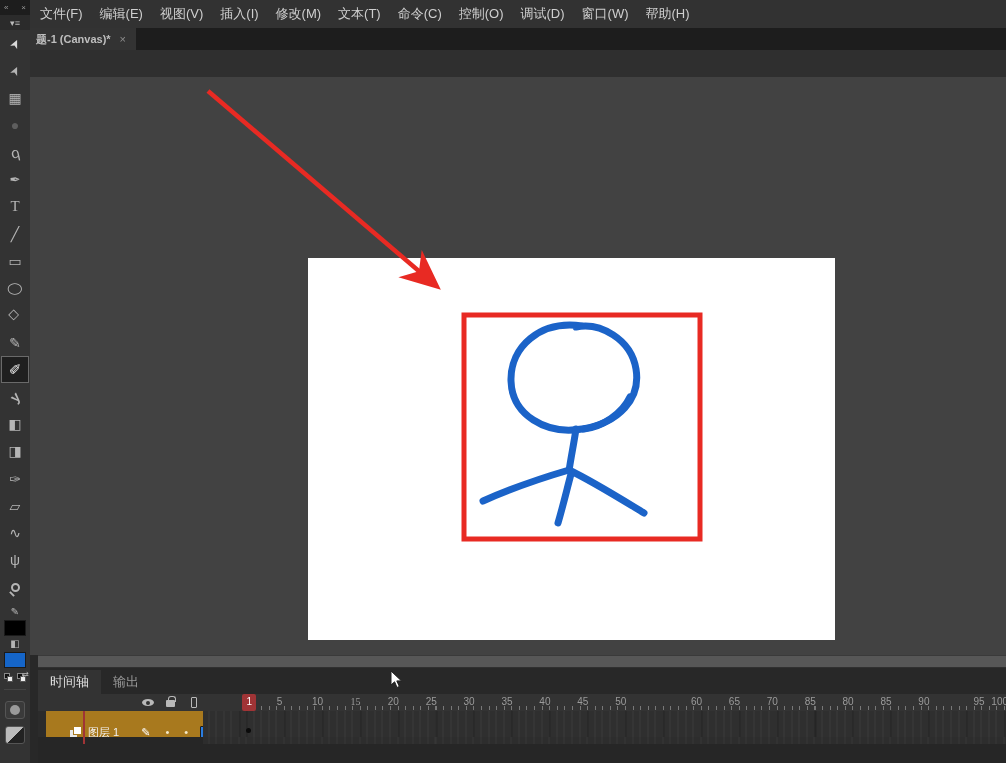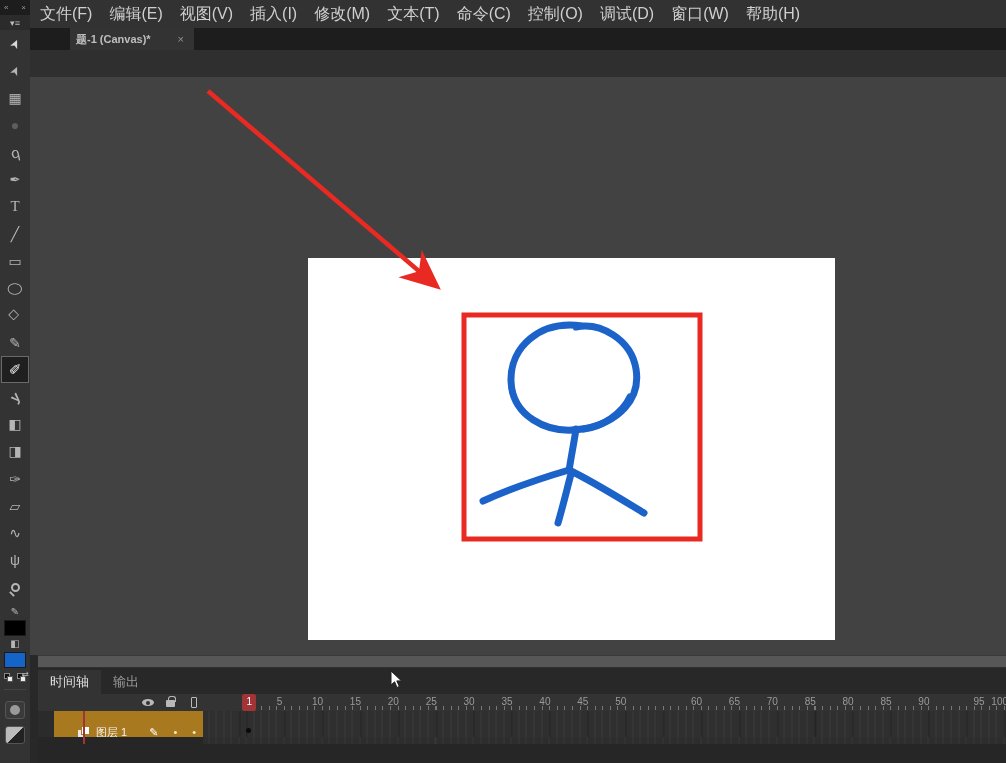--- a/index.html
+++ b/index.html
@@ -10,26 +10,26 @@
   
   #mini-head { position:absolute; left:0; top:0; width:30px; height:15px; background:#1d1d1d;
     display:flex; align-items:center; justify-content:space-between; padding:0 4px;
     color:#999; font-size:8px; }
   #mini-menu { position:absolute; left:0; top:15px; width:30px; height:15px; background:#2b2b2b;
     display:flex; align-items:center; justify-content:center; color:#bbb; font-size:9px; }
 
   
   #menubar { position:absolute; left:30px; top:0; width:976px; height:28px; background:#323232;
     display:flex; align-items:center; gap:17px; padding-left:10px; }
-  .menu-item { color:#cfcfcf; font-size:16px; white-space:nowrap; cursor:default; }
+  .menu-item { color:#cfcfcf; font-size:13px; white-space:nowrap; cursor:default; }
 
   
   #tabbar { position:absolute; left:30px; top:28px; width:976px; height:22px; background:#1d1d1d; display:flex; }
-  #doc-tab { background:#333; height:22px; display:flex; align-items:center; gap:27px;
-    padding:0 10px 0 6px; color:#bfbfbf; font-size:11px; font-weight:bold;margin-left:40px; }
+  #doc-tab { background:#333; height:22px; display:flex; align-items:center; gap:9px;
+    padding:0 10px 0 6px; color:#bfbfbf; font-size:11px; font-weight:bold; }
   #doc-tab .close { color:#8f8f8f; font-weight:normal; font-size:11px; }
 
   
   #scenebar { position:absolute; left:30px; top:50px; width:976px; height:27px; background:#3a3a3a;
     border-bottom:1px solid #2a2a2a; display:flex; align-items:center; color:#c9c9c9; font-size:12px; }
   .clap { width:13px; height:11px; background:#909090; position:relative; border-radius:1px; }
   .clap::before { content:""; position:absolute; left:0; top:0; width:13px; height:4px;
     background:repeating-linear-gradient(75deg,#4a4a4a 0 2px,#b5b5b5 2px 4px); }
   #scene-label { margin-left:10px; }
   #scenebar .clap { margin-left:8px; }
@@ -90,21 +90,21 @@
     border:1.5px solid #b9b9b9; border-bottom:none; border-radius:3px 3px 0 0; }
   .outline-icon { position:absolute; left:153px; top:3px; width:6px; height:11px; border:1.5px solid #b9b9b9; border-radius:1px; }
   #ruler-frames { position:absolute; left:165px; top:0; width:803px; height:17px; overflow:hidden; }
   #ruler-frames::after { content:""; position:absolute; left:42.5px; right:0; bottom:1px; height:4px;
     background:repeating-linear-gradient(90deg,#787878 0 1px,transparent 1px 7.58px); }
   .ruler-num { position:absolute; top:2px; transform:translateX(-50%); color:#9b9b9b; font-size:10px; }
   .ruler-num.current { color:#fff; z-index:3; }
   #playhead-box { position:absolute; left:39px; top:0; width:14px; height:17px; background:#a03436; border-radius:2px; z-index:2; }
   #playhead-line { position:absolute; left:45px; top:43px; width:2px; height:33px; background:#a03436; z-index:4; }
   #tl-layer { position:absolute; left:0; top:43px; width:968px; height:26px; }
-  #layer-left { position:absolute; left:16px; top:0; width:165px; height:42px; background:#a8791e;
+  #layer-left { position:absolute; left:8px; top:0; width:165px; height:42px; background:#a8791e;
     display:flex; align-items:center; color:#f2f2f2; font-size:11px; }
   .pages-icon { position:relative; width:10px; height:10px; margin-left:24px; }
   .pages-icon::before { content:""; position:absolute; left:0; top:3px; width:7px; height:7px; background:#e8e8e8; }
   .pages-icon::after { content:""; position:absolute; left:3px; top:0; width:7px; height:7px; background:#fff; border-left:1px solid #a8791e; border-bottom:1px solid #a8791e; }
   #layer-name { margin-left:8px; }
   .pencil-icon { margin-left:22px; color:#fff; font-size:11px; transform:rotate(0deg); }
   .layer-dot { margin-left:15px; color:#f4e9c8; font-size:11px; }
   .layer-swatch { margin-left:12px; width:6px; height:12px; background:#2a7de1; border:1px solid #1a1a1a; border-radius:1px; }
   #layer-frames { position:absolute; left:165px; top:0; width:803px; height:26px; background:#2f2f2f;
     background-image:
@@ -275,21 +275,21 @@
       <div id="hdr-icons" data-name="layer-column-headers">
         <span class="eye-icon" data-name="visibility-eye-icon"></span>
         <span class="lock-icon" data-name="lock-icon"></span>
         <span class="outline-icon" data-name="outline-mode-icon"></span>
       </div>
       <div id="ruler-frames" data-name="ruler-numbers">
         <div id="playhead-box" data-name="playhead"></div>
       <span class="ruler-num current" data-name="ruler-number-1" style="left: 46.29px;">1</span>
           <span class="ruler-num" data-name="ruler-number-5" style="left: 76.61px;">5</span>
           <span class="ruler-num" data-name="ruler-number-10" style="left: 114.51px;">10</span>
-          <span class="ruler-num" data-name="ruler-number-15" style="left: 152.41px;">15</span>
+          <span class="ruler-num" data-name="ruler-number-15" style="left: 152.41px; font-family: Liberation Serif, serif;">15</span>
           <span class="ruler-num" data-name="ruler-number-20" style="left: 190.31px;">20</span>
           <span class="ruler-num" data-name="ruler-number-25" style="left: 228.21px;">25</span>
           <span class="ruler-num" data-name="ruler-number-30" style="left: 266.11px;">30</span>
           <span class="ruler-num" data-name="ruler-number-35" style="left: 304.01px;">35</span>
           <span class="ruler-num" data-name="ruler-number-40" style="left: 341.91px;">40</span>
           <span class="ruler-num" data-name="ruler-number-45" style="left: 379.81px;">45</span>
           <span class="ruler-num" data-name="ruler-number-50" style="left: 417.71px;">50</span>
           <span class="ruler-num" data-name="ruler-number-55" style="left: 455.61px; margin-top: 48px;">55</span>
           <span class="ruler-num" data-name="ruler-number-60" style="left: 493.51px;">60</span>
           <span class="ruler-num" data-name="ruler-number-65" style="left: 531.41px;">65</span>

